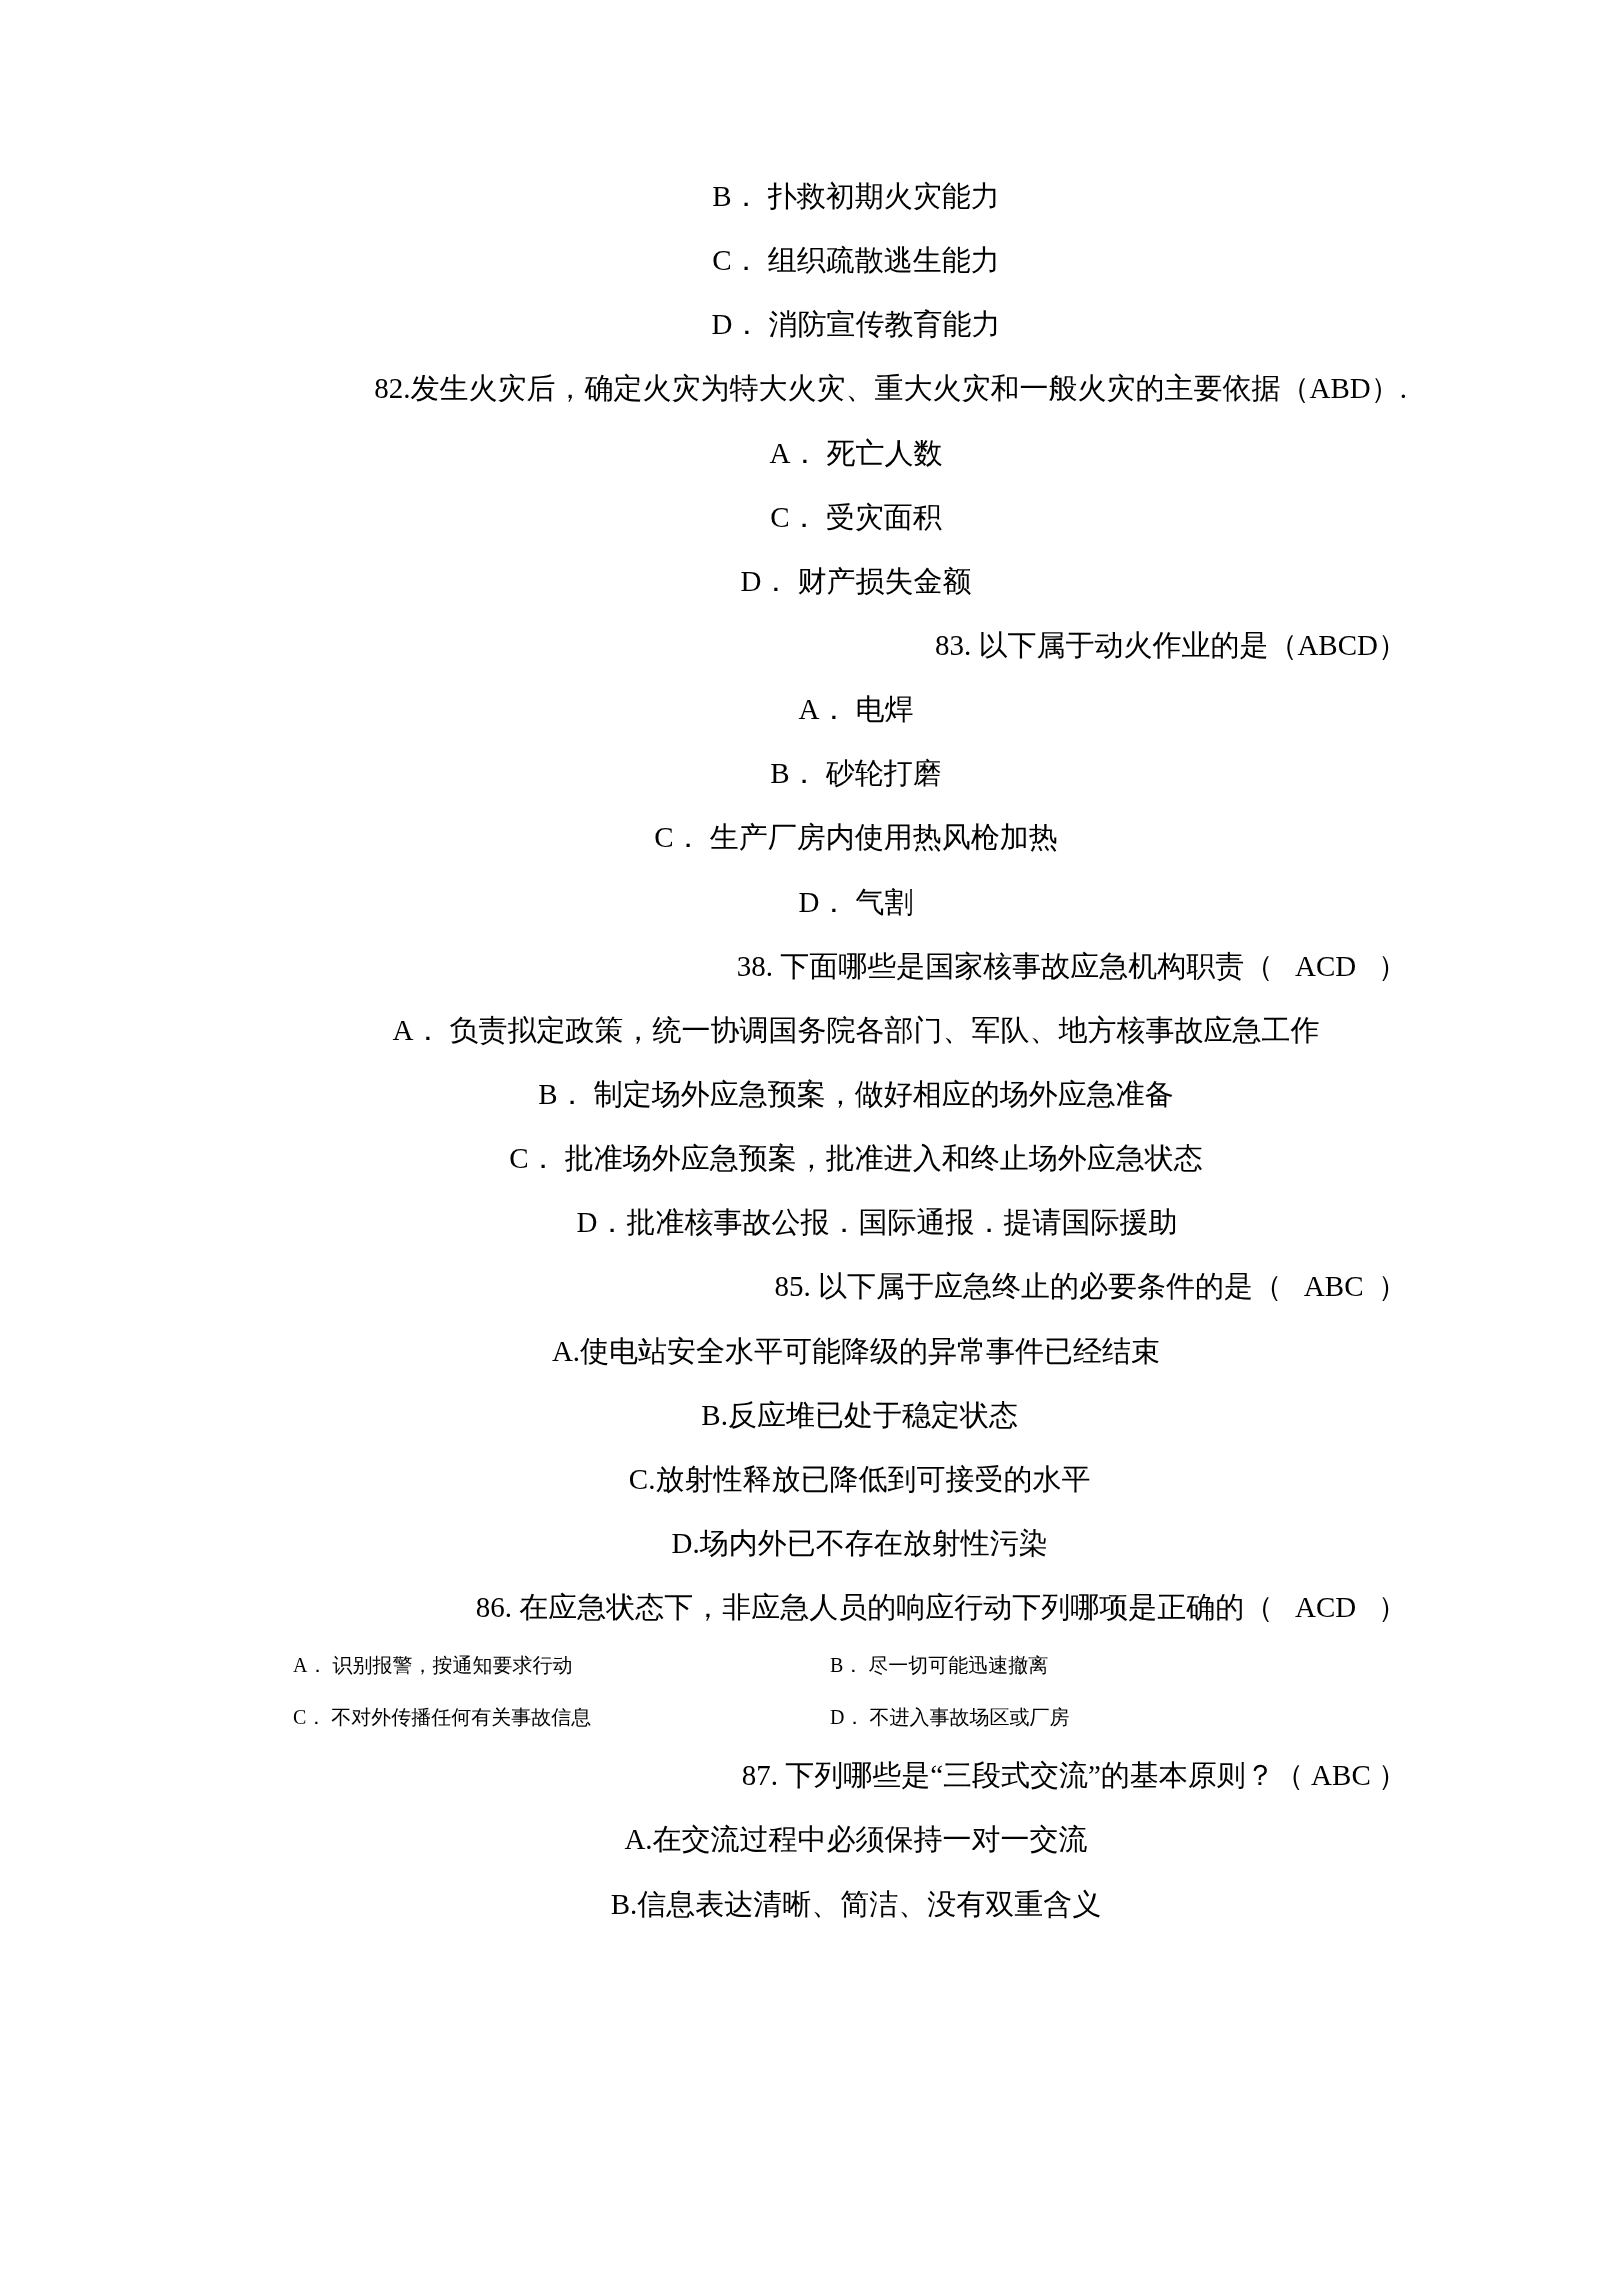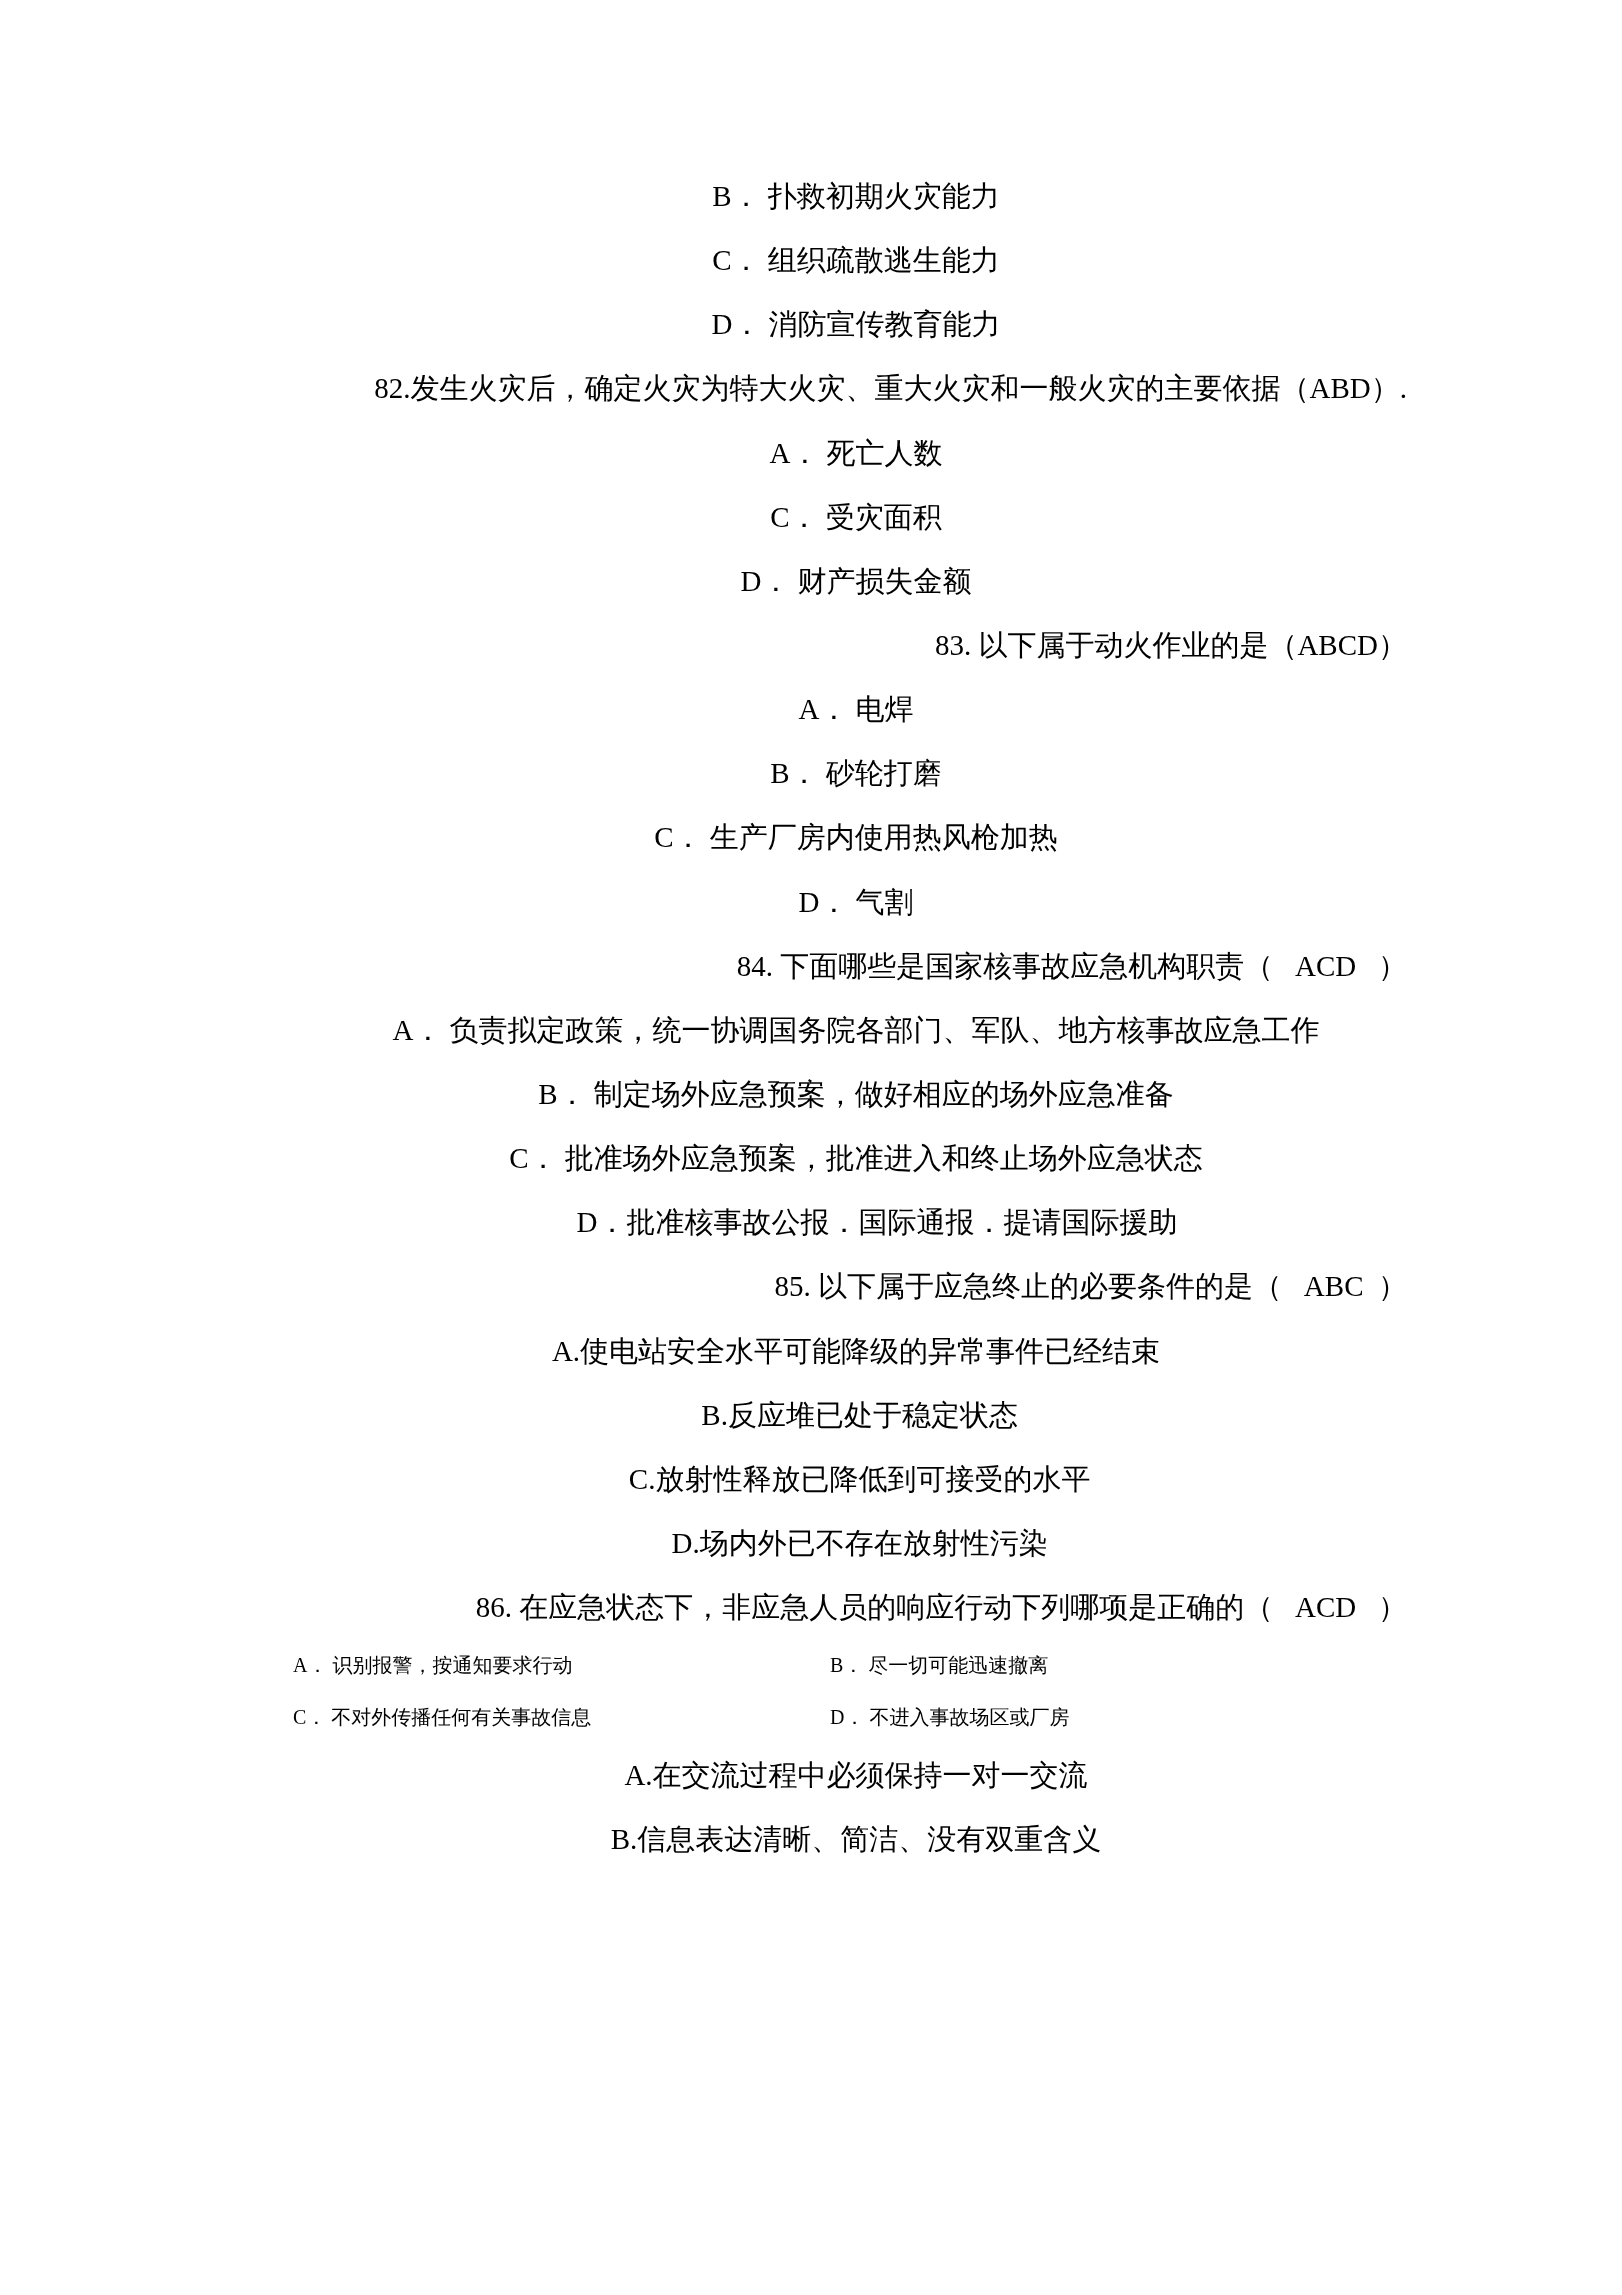--- a/index.html
+++ b/index.html
@@ -65,36 +65,37 @@
       <div class="opt indent-2">D． 消防宣传教育能力</div>
       <div class="q-stem">82.发生火灾后，确定火灾为特大火灾、重大火灾和一般火灾的主要依据（ABD）.</div>
       <div class="opt indent-2">A． 死亡人数</div>
       <div class="opt indent-2">C． 受灾面积</div>
       <div class="opt indent-2">D． 财产损失金额</div>
       <div class="q-stem">83. 以下属于动火作业的是（ABCD）</div>
       <div class="opt indent-2">A． 电焊</div>
       <div class="opt indent-2">B． 砂轮打磨</div>
       <div class="opt indent-2">C． 生产厂房内使用热风枪加热</div>
       <div class="opt indent-2">D． 气割</div>
-      <div class="q-stem">84. 下面哪些是国家核事故应急机构职责（   ACD   ）</div>
+      <div class="q-stem">38. 下面哪些是国家核事故应急机构职责（   ACD   ）</div>
       <div class="opt indent-2">A． 负责拟定政策，统一协调国务院各部门、军队、地方核事故应急工作</div>
       <div class="opt indent-2">B． 制定场外应急预案，做好相应的场外应急准备</div>
       <div class="opt indent-2">C． 批准场外应急预案，批准进入和终止场外应急状态</div>
       <div class="opt indent-3">D．批准核事故公报．国际通报．提请国际援助</div>
       <div class="q-stem">85. 以下属于应急终止的必要条件的是（   ABC  ）</div>
       <div class="opt indent-2">A.使电站安全水平可能降级的异常事件已经结束</div>
       <div class="opt indent-2"> B.反应堆已处于稳定状态</div>
       <div class="opt indent-2"> C.放射性释放已降低到可接受的水平</div>
       <div class="opt indent-2"> D.场内外已不存在放射性污染</div>
       <div class="q-stem">86. 在应急状态下，非应急人员的响应行动下列哪项是正确的（   ACD   ）</div>
       <div class="opt-row">
         <span class="col-a">A． 识别报警，按通知要求行动</span>
         <span class="col-b">B． 尽一切可能迅速撤离</span>
       </div>
       <div class="opt-row">
         <span class="col-a">C． 不对外传播任何有关事故信息</span>
         <span class="col-b">D． 不进入事故场区或厂房</span>
       </div>
+      <div class="q-stem">87. 下列哪些是“三段式交流”的基本原则？（ ABC ）</div>
       <div class="opt indent-2">A.在交流过程中必须保持一对一交流</div>
       <div class="opt indent-2">B.信息表达清晰、简洁、没有双重含义</div>
     </div>
 </div>
 
 
 </body></html>

